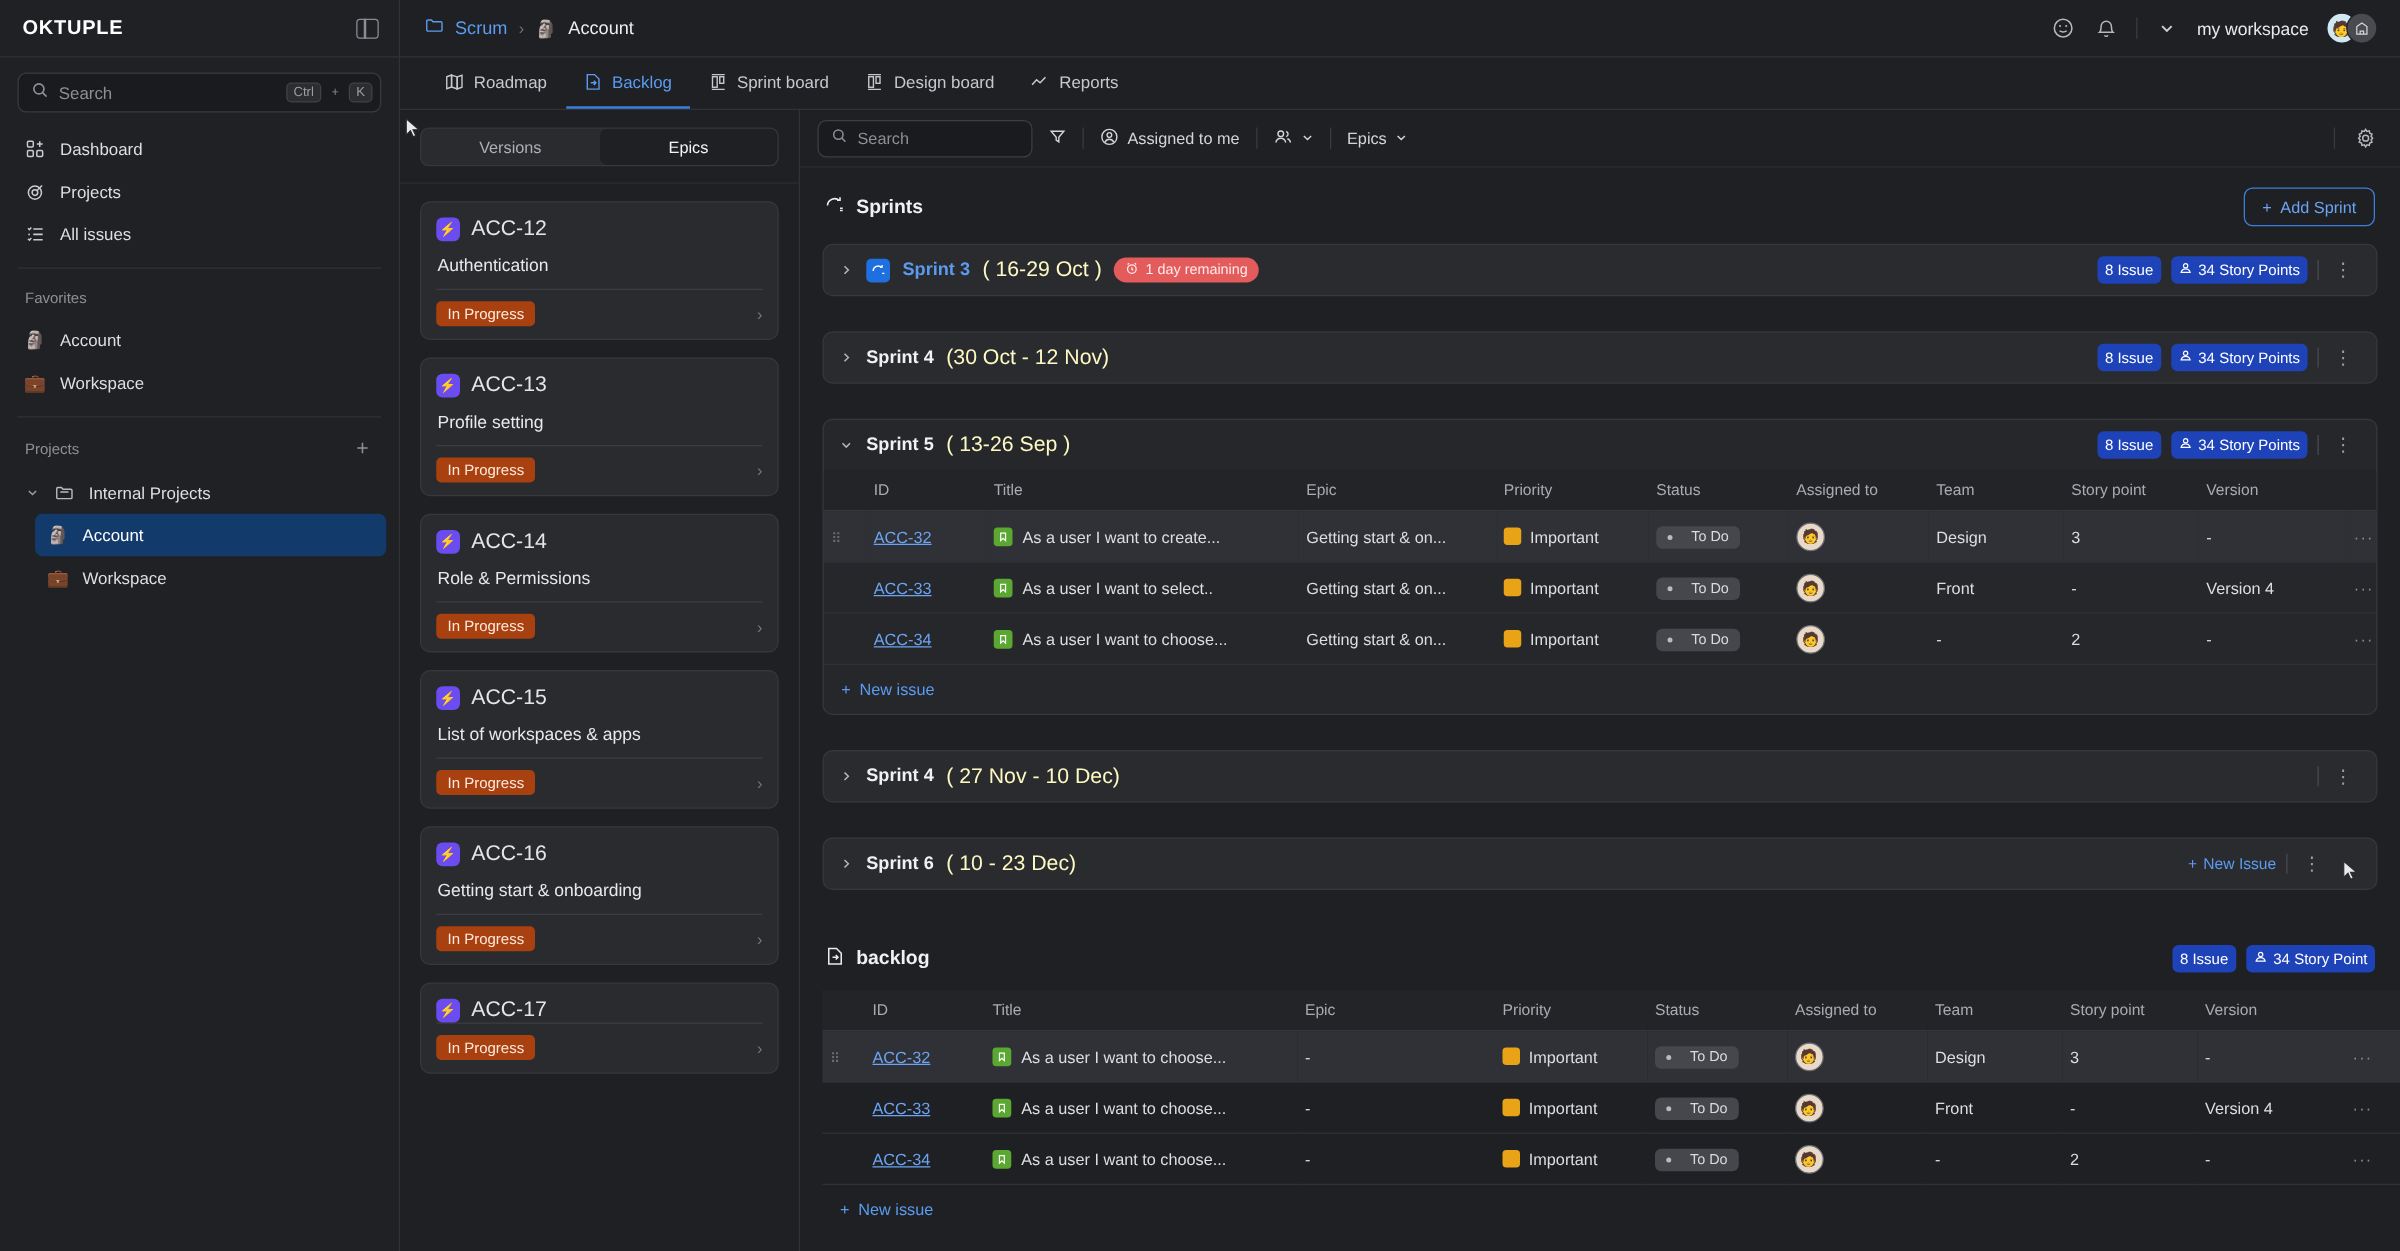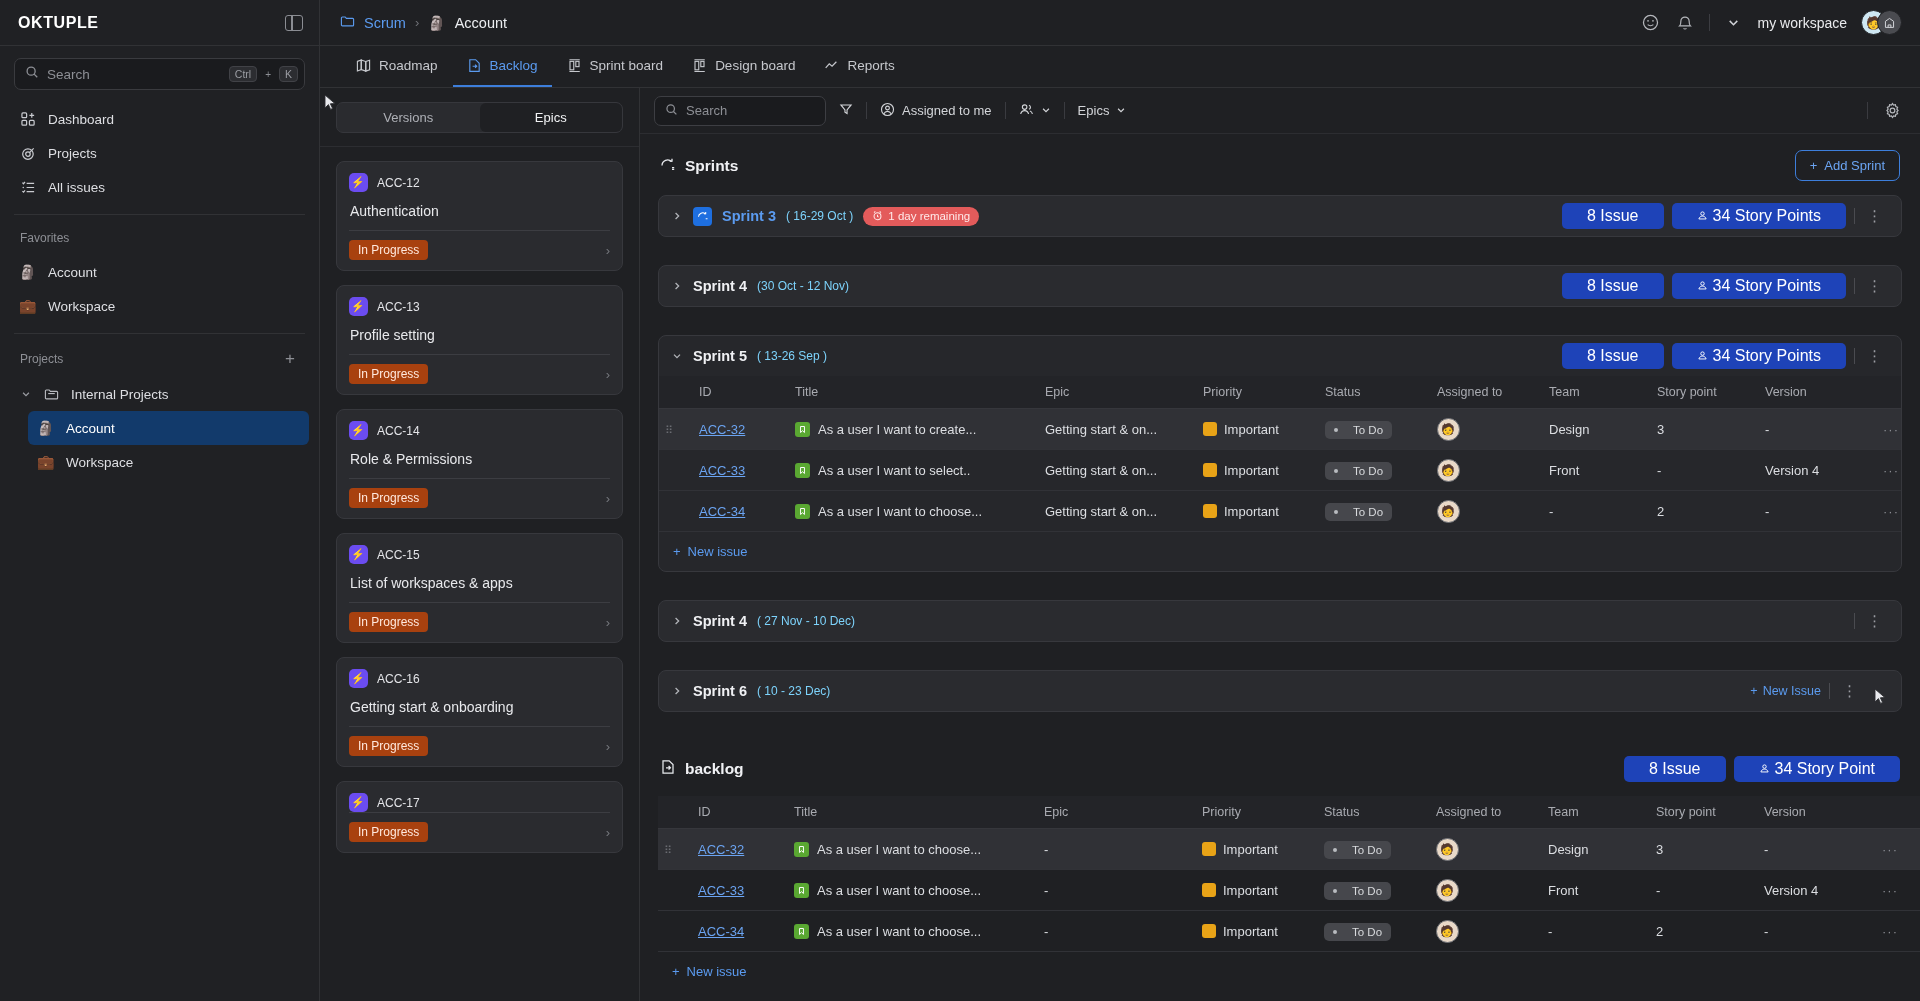--- a/index.html
+++ b/index.html
@@ -124,21 +124,21 @@
   .epic-card {
     background: #2a2b2f; border: 1px solid #37383d; border-radius: 8px;
     padding: 11px 12px 0 12px; margin-bottom: 14px; cursor: pointer;
   }
   .epic-top { display: flex; align-items: center; gap: 9px; }
   .epic-badge {
     width: 19px; height: 19px; border-radius: 5px; background: #6b4cf0;
     display: flex; align-items: center; justify-content: center;
     font-size: 11px; color: #fff; flex-shrink: 0;
   }
-  .epic-id { font-size: 12px; color: #e4e5e9; }
+  .epic-id { font-size: 17px; color: #e4e5e9; }
   .epic-title { font-size: 14px; color: #e8e9ec; padding: 11px 0 11px 1px; }
   .epic-sep { height: 1px; background: #3c3d42; }
   .epic-foot { display: flex; align-items: center; justify-content: space-between; padding: 9px 0 10px 0; }
   .chip-prog {
     background: #a8410f; color: #ffe8dd; font-size: 12px;
     padding: 3px 9px; border-radius: 4px;
   }
   .chev-r { color: #75777d; font-size: 13px; }
 
   
@@ -168,43 +168,43 @@
     padding: 16px 2px 14px 2px;
   }
   .sec-title { display: flex; align-items: center; gap: 9px; font-size: 15.5px; color: #f0f1f4; font-weight: 600;}
   .add-sprint {
     display: flex; align-items: center; gap: 7px; height: 31px;
     padding: 0 14px; border: 1px solid #3d7edb; border-radius: 7px;
     color: #6ba4f2; font-size: 13px; cursor: pointer; background: transparent;
   }
   .badge-row { display: flex; align-items: center; gap: 8px; }
   .pill {
-    background: #1e43b8; color: #fff; font-size: 16px;
-    padding: 4px 25px; border-radius: 5px; display: flex; align-items: center; gap: 5px;
+    background: #1e43b8; color: #fff; font-size: 12px;
+    padding: 4px 6px; border-radius: 5px; display: flex; align-items: center; gap: 5px;
   }
   .kebab { color: #9b9da3; font-size: 15px; cursor: pointer; padding: 0 4px; letter-spacing: 1px;}
   .kebab-sep { width: 1px; height: 16px; background: #4a4b50; }
 
   .sprint {
     background: #2a2b2f; border: 1px solid #37383d;
     border-radius: 8px; margin-bottom: 28px; overflow: hidden;
   }
   .sprint.open { background: #26272b; }
   .sprint-head {
     height: 40px; display: flex; align-items: center;
     padding: 0 14px 0 12px; cursor: pointer; gap: 10px;
   }
   .caret { color: #b3b5ba; font-size: 12px; width: 12px; display:flex; justify-content:center;}
   .sprint-icon {
     width: 19px; height: 19px; border-radius: 4px; background: #1e6fe0;
     display: flex; align-items: center; justify-content: center; color: #fff;
   }
   .sprint-name { font-size: 14.5px; font-weight: 600; color: #f0f1f4; }
   .sprint-name.blue { color: #5b9bf0; }
-  .sprint-dates { font-size: 12px; color: #7dd3fc; }
+  .sprint-dates { font-size: 17px; color: #fef9c3; }
   .chip-danger {
     background: #e35b5b; color: #ffe9e9; font-size: 11.5px;
     padding: 3px 9px; border-radius: 11px; display: flex; align-items: center; gap: 5px;
   }
   .sh-right { margin-left: auto; display: flex; align-items: center; gap: 8px; }
   .newissue-inline { color: #5b9bf0; font-size: 12.5px; display: flex; align-items: center; gap: 5px; cursor: pointer; }
 
   
   .tbl { width: 100%; border-collapse: collapse; table-layout: fixed; }
   .tbl th {

